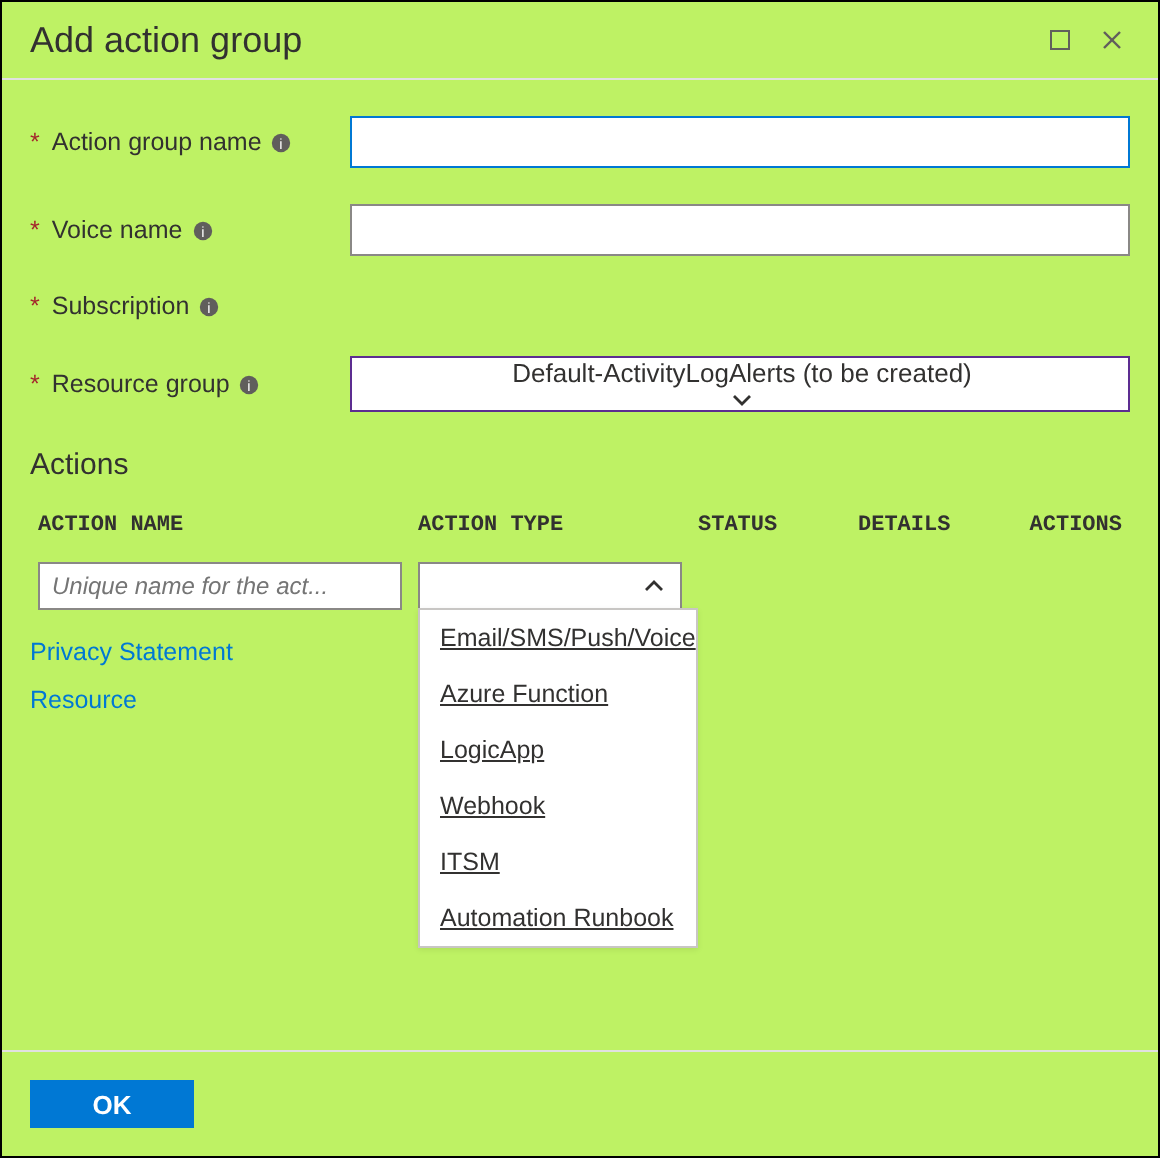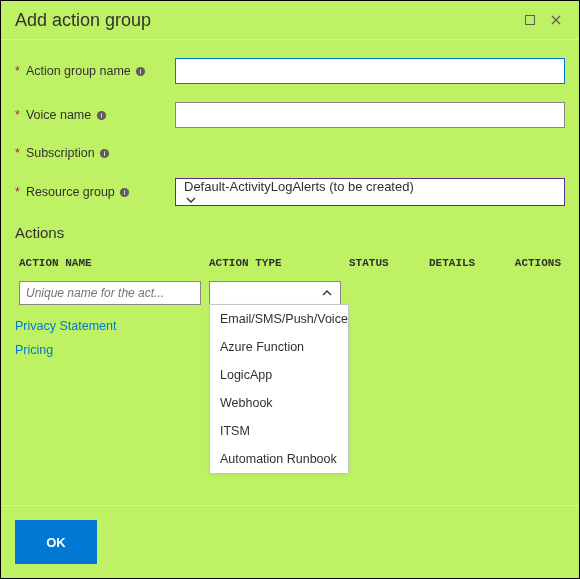--- a/index.html
+++ b/index.html
@@ -76,20 +76,21 @@
     outline: none;
   }
   .text-input.focused {
     border: 1px solid #0078d4;
   }
   .select-like {
     width: 100%;
     height: 28px;
     border: 1px solid #8a8886;
     display: flex;
+    align-items: center;
     padding: 0 6px 0 8px;
     cursor: pointer;
     background: #fff;
     flex-direction: column;
   }
   .select-like.purple { border-color: #5c2d91; }
   .select-text { flex: 1; font-size: 13px; color: #323130; }
   .chev {
     width: 14px; height: 14px;
     display: flex; align-items: center; justify-content: center;
@@ -165,20 +166,21 @@
     width: 140px;
     border: 1px solid #c8c6c4;
     background: #fff;
     z-index: 10;
     box-shadow: 0 1px 3px rgba(0,0,0,.08);
   }
   .dropdown-item {
     padding: 7px 10px;
     font-size: 12.5px;
     cursor: pointer;
+    text-decoration: underline;
   }
 
   .links {
     margin-top: 10px;
   }
   .link {
     color: #0078d4;
     font-size: 12.5px;
     cursor: pointer;
     margin-bottom: 10px;
@@ -187,21 +189,21 @@
 
   .footer {
     border-top: 1px solid #e1e1e1;
     padding: 14px 14px;
   }
   .ok-btn {
     background: #0078d4;
     color: #fff;
     border: none;
     width: 82px;
-    height: 44px;
+    height: 24px;
     font-size: 13px;
     font-weight: 600;
     cursor: pointer;
   }
 </style>
 </head>
 <body>
 
 <div class="window">
 
@@ -336,21 +338,21 @@
           </td>
           <td></td>
           <td></td>
           <td></td>
         </tr>
       </tbody>
     </table>
 
     <div class="links">
       <a class="link">Privacy Statement</a>
-      <a class="link">Pricing</a>
+      <a class="link">Resource</a>
     </div>
 
   </div>
 
   <div class="footer">
     <button class="ok-btn">OK</button>
   </div>
 
 </div>
 

